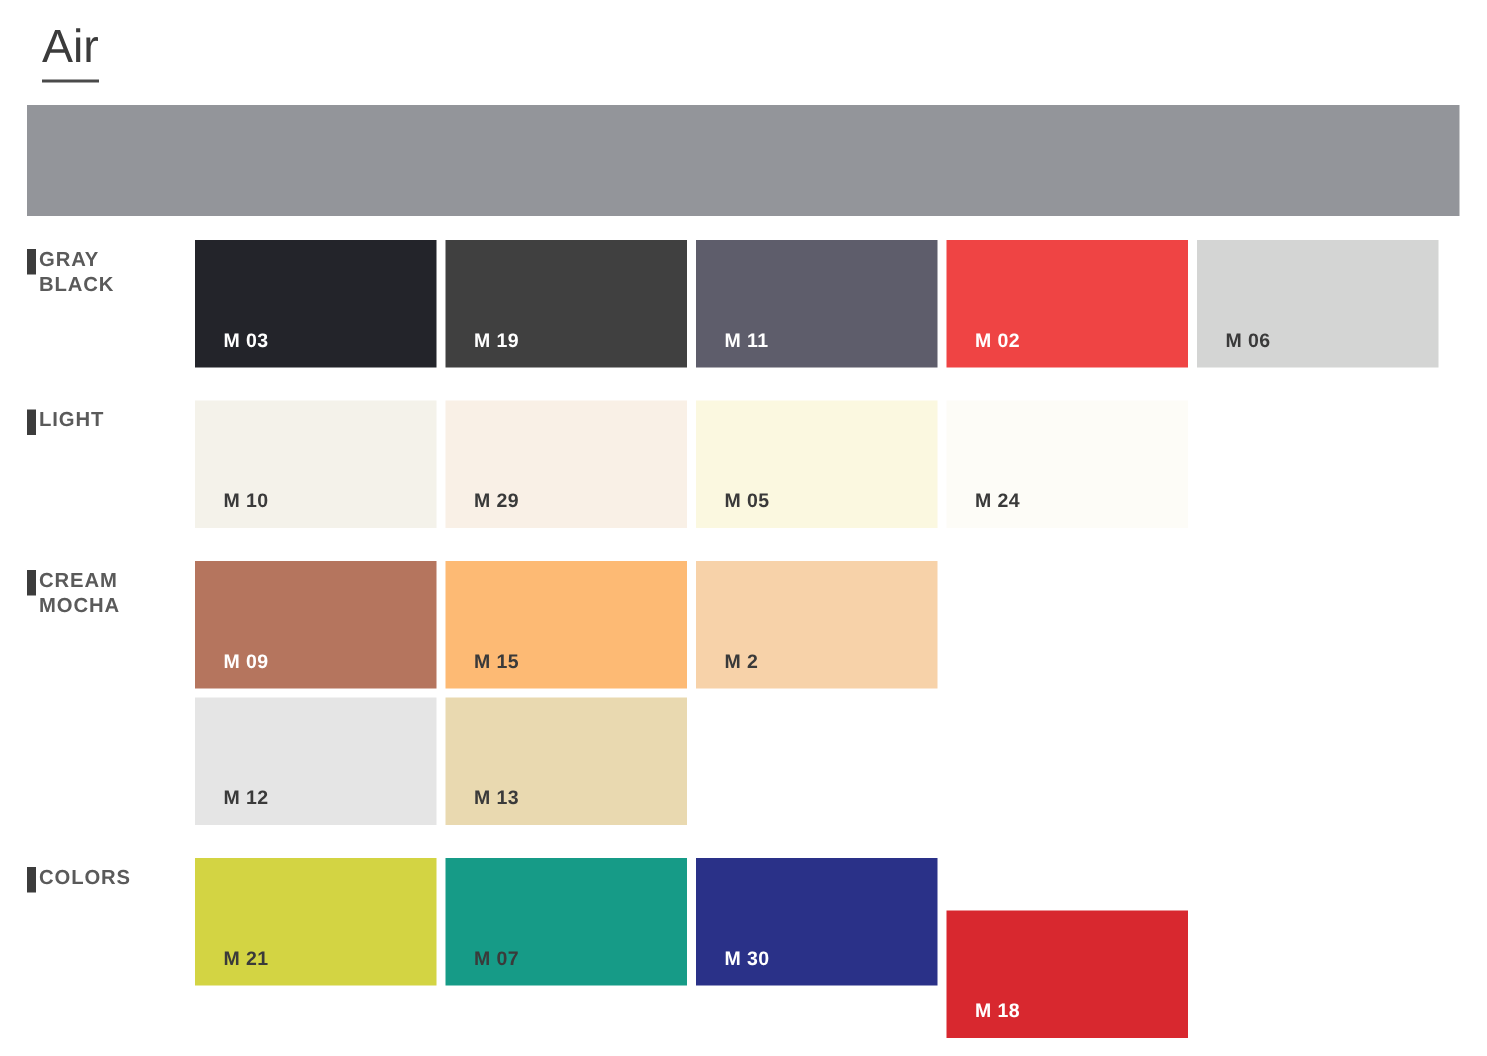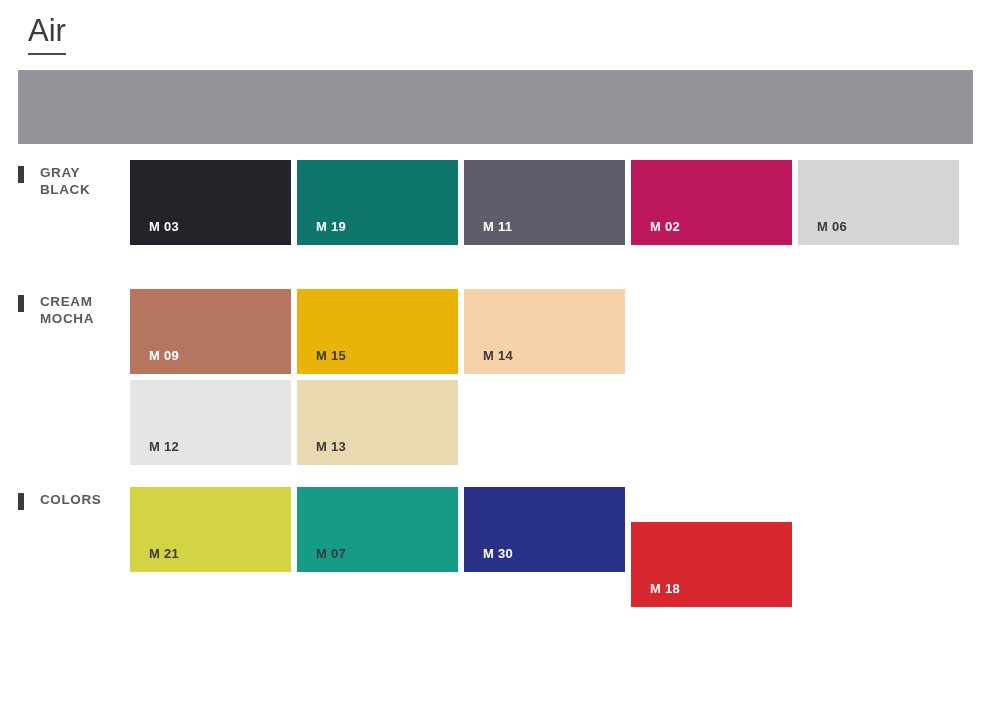--- a/index.html
+++ b/index.html
@@ -64,21 +64,21 @@
     width: 991px;
   }
 
   .group-label {
     position: absolute;
     left: 18px;
     top: 4px;
     width: 104px;
     display: flex;
     align-items: flex-start;
-    gap: 16px;
+    gap: 2px;
   }
   .label-bar {
     width: 6px;
     height: 17px;
     background: #3c3c3c;
     flex: 0 0 6px;
     margin-top: 2px;
   }
   .label-text {
     font-size: 13.5px;
@@ -138,53 +138,75 @@
         <div class="group-label">
           <span class="label-bar"></span>
           <span class="label-text">GRAY
 BLACK</span>
         </div>
         <div class="swatch-rows">
           <div class="swatch-row">
             <div class="swatch" style="background: rgb(35, 36, 42);">
               <span class="swatch-name light-text">M 03</span>
             </div>
-            <div class="swatch" style="background: #0f766e;">
+            <div class="swatch" style="background: #404040;">
               <span class="swatch-name light-text">M 19</span>
             </div>
             <div class="swatch" style="background: rgb(94, 93, 107);">
               <span class="swatch-name light-text">M 11</span>
             </div>
-            <div class="swatch" style="background: #be185d;">
+            <div class="swatch" style="background: #ef4444;">
               <span class="swatch-name light-text">M 02</span>
             </div>
             <div class="swatch" style="background: rgb(212, 213, 212);">
               <span class="swatch-name dark-text">M 06</span>
             </div>
           </div>
         </div>
       </div>
       <div class="row-gap-lg"></div>
+      <div class="group">
+        <div class="group-label">
+          <span class="label-bar"></span>
+          <span class="label-text">LIGHT</span>
+        </div>
+        <div class="swatch-rows">
+          <div class="swatch-row">
+            <div class="swatch" style="background: rgb(244, 242, 234);">
+              <span class="swatch-name dark-text">M 10</span>
+            </div>
+            <div class="swatch" style="background: rgb(249, 240, 230);">
+              <span class="swatch-name dark-text">M 29</span>
+            </div>
+            <div class="swatch" style="background: rgb(251, 248, 224);">
+              <span class="swatch-name dark-text">M 05</span>
+            </div>
+            <div class="swatch" style="background: rgb(253, 252, 247);">
+              <span class="swatch-name dark-text">M 24</span>
+            </div>
+          </div>
+        </div>
+      </div>
       <div class="row-gap-lg"></div>
       <div class="group">
         <div class="group-label">
           <span class="label-bar"></span>
           <span class="label-text">CREAM
 MOCHA</span>
         </div>
         <div class="swatch-rows">
           <div class="swatch-row">
             <div class="swatch" style="background: rgb(181, 117, 94);">
               <span class="swatch-name light-text">M 09</span>
             </div>
-            <div class="swatch" style="background: #eab308;">
+            <div class="swatch" style="background: #fdba74;">
               <span class="swatch-name dark-text">M 15</span>
             </div>
             <div class="swatch" style="background: rgb(247, 210, 169);">
-              <span class="swatch-name dark-text">M 14</span>
+              <span class="swatch-name dark-text">M 2</span>
             </div>
           </div>
           <div class="swatch-row">
             <div class="swatch" style="background: #e5e5e5;">
               <span class="swatch-name dark-text">M 12</span>
             </div>
             <div class="swatch" style="background: rgb(233, 217, 176);">
               <span class="swatch-name dark-text">M 13</span>
             </div>
           </div>

